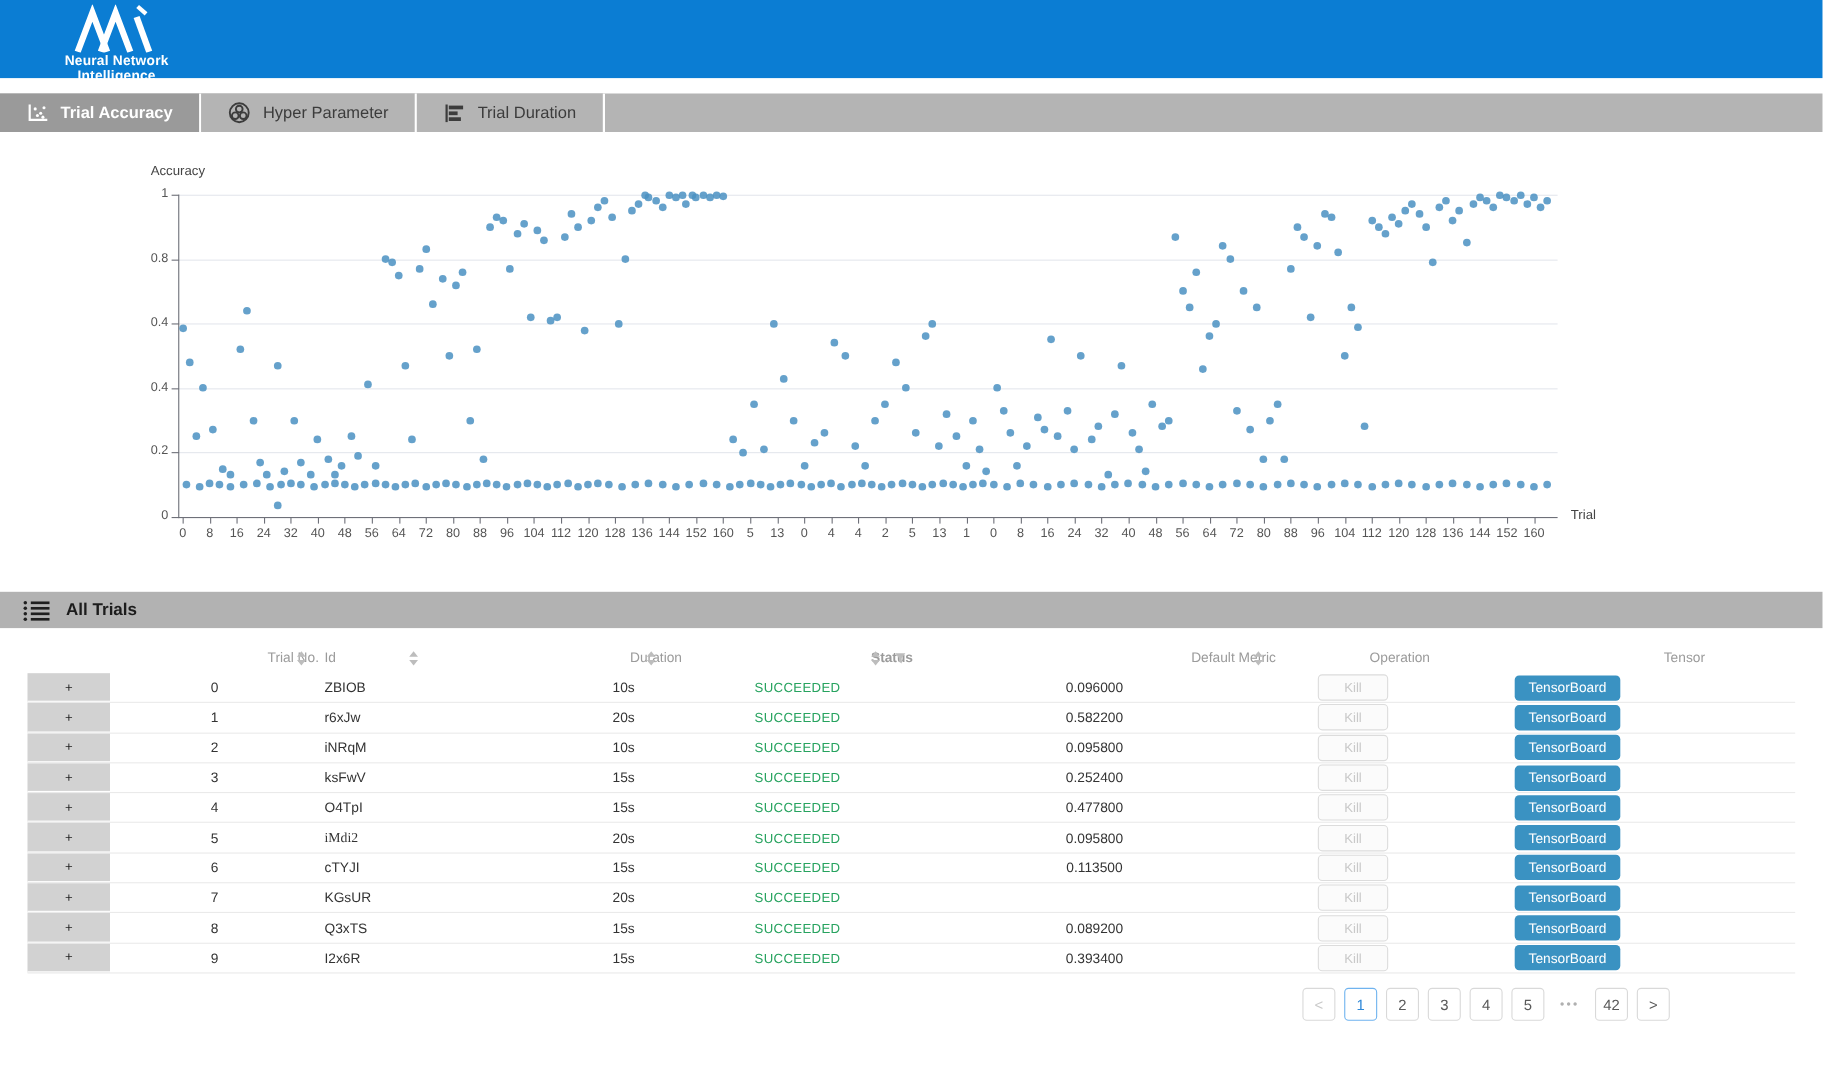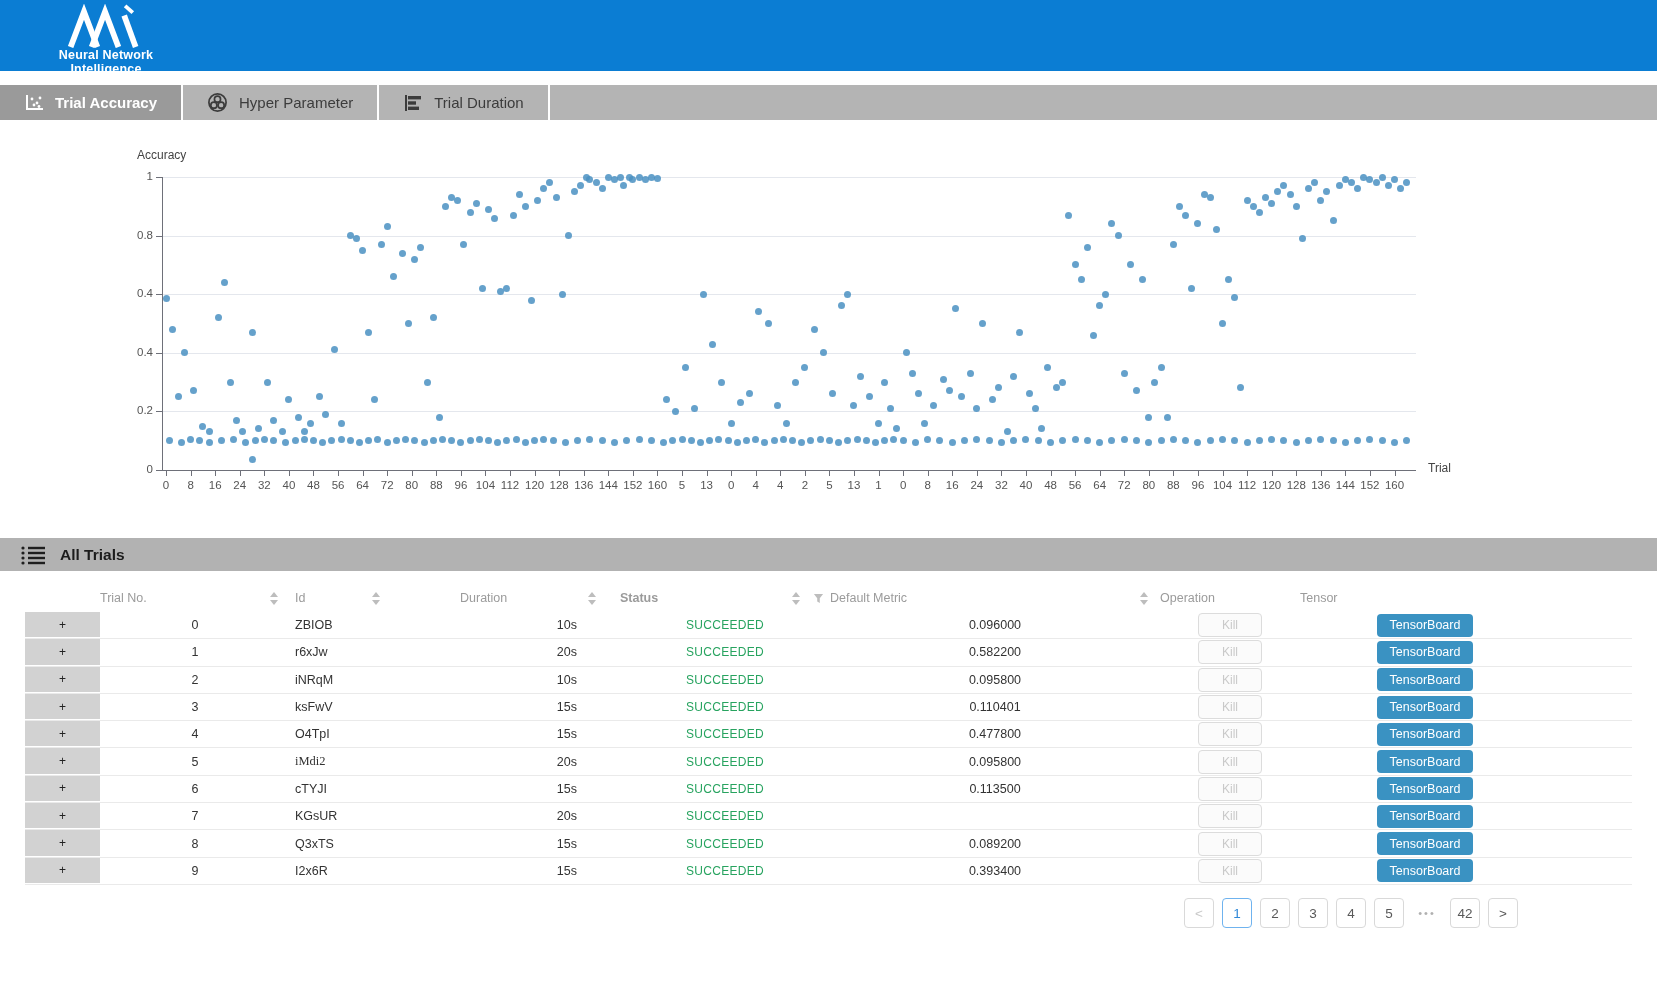--- a/index.html
+++ b/index.html
@@ -39,21 +39,21 @@
 
   
   .section-bar{position:absolute;top:538px;left:0;width:100%;height:33px;background:#b2b2b2;
                display:flex;align-items:center;color:#1c1c1c;}
   .section-bar .s-icon{margin-left:20px;display:flex;align-items:center;}
   .section-title{margin-left:14px;font-size:15.5px;font-weight:bold;}
 
   
   .table{position:absolute;top:584px;left:25px;width:1607px;}
   .thead{position:relative;height:28px;}
-  .th{position:absolute;top:0;height:28px;display:flex;align-items:center;justify-content:flex-start;
+  .th{position:absolute;top:0;height:28px;display:flex;align-items:center;justify-content:flex-end;
       color:#9b9b9b;font-size:12.5px;}
   .th.left{justify-content:flex-start;padding-left:5px;box-sizing:border-box;}
   .sorters{display:inline-flex;flex-direction:column;gap:3px;position:absolute;top:8px;cursor:pointer;}
   .sorters .up{width:0;height:0;border-left:4px solid transparent;border-right:4px solid transparent;border-bottom:5px solid #bdbdbd;}
   .sorters .dn{width:0;height:0;border-left:4px solid transparent;border-right:4px solid transparent;border-top:5px solid #bdbdbd;}
   .filter-ic{position:absolute;top:9px;cursor:pointer;display:flex;}
   .t-row{position:relative;height:27.3px;border-bottom:1px solid #eaeaea;box-sizing:border-box;}
   .expander{position:absolute;left:0;top:0;width:75px;height:100%;background:#d2d2d2;
             border-bottom:1px solid #fff;box-sizing:border-box;display:flex;align-items:center;
             justify-content:center;font-size:12px;color:#222;cursor:pointer;}
@@ -668,21 +668,21 @@
         <div class="td " style="left: 1275px; width: 250px;">
           <div class="btn-tb" style="background: rgb(58, 146, 194);">TensorBoard</div>
         </div>
       </div>
       <div class="t-row">
         <div class="expander">+</div>
         <div class="td " style="left: 75px; width: 190px;">3</div>
         <div class="td left" style="left: 265px; width: 170px; text-align: right;">ksFwV</div>
         <div class="td right" style="left: 435px; width: 160px;">15s</div>
         <div class="td status" style="left: 595px; width: 210px; color: rgb(39, 163, 95);">SUCCEEDED</div>
-        <div class="td " style="left: 805px; width: 330px;">0.110401</div>
+        <div class="td " style="left: 805px; width: 330px;">0.252400</div>
         <div class="td " style="left: 1135px; width: 140px;">
           <div class="btn-kill">Kill</div>
         </div>
         <div class="td " style="left: 1275px; width: 250px;">
           <div class="btn-tb" style="background: rgb(58, 146, 194);">TensorBoard</div>
         </div>
       </div>
       <div class="t-row">
         <div class="expander">+</div>
         <div class="td " style="left: 75px; width: 190px;">4</div>

